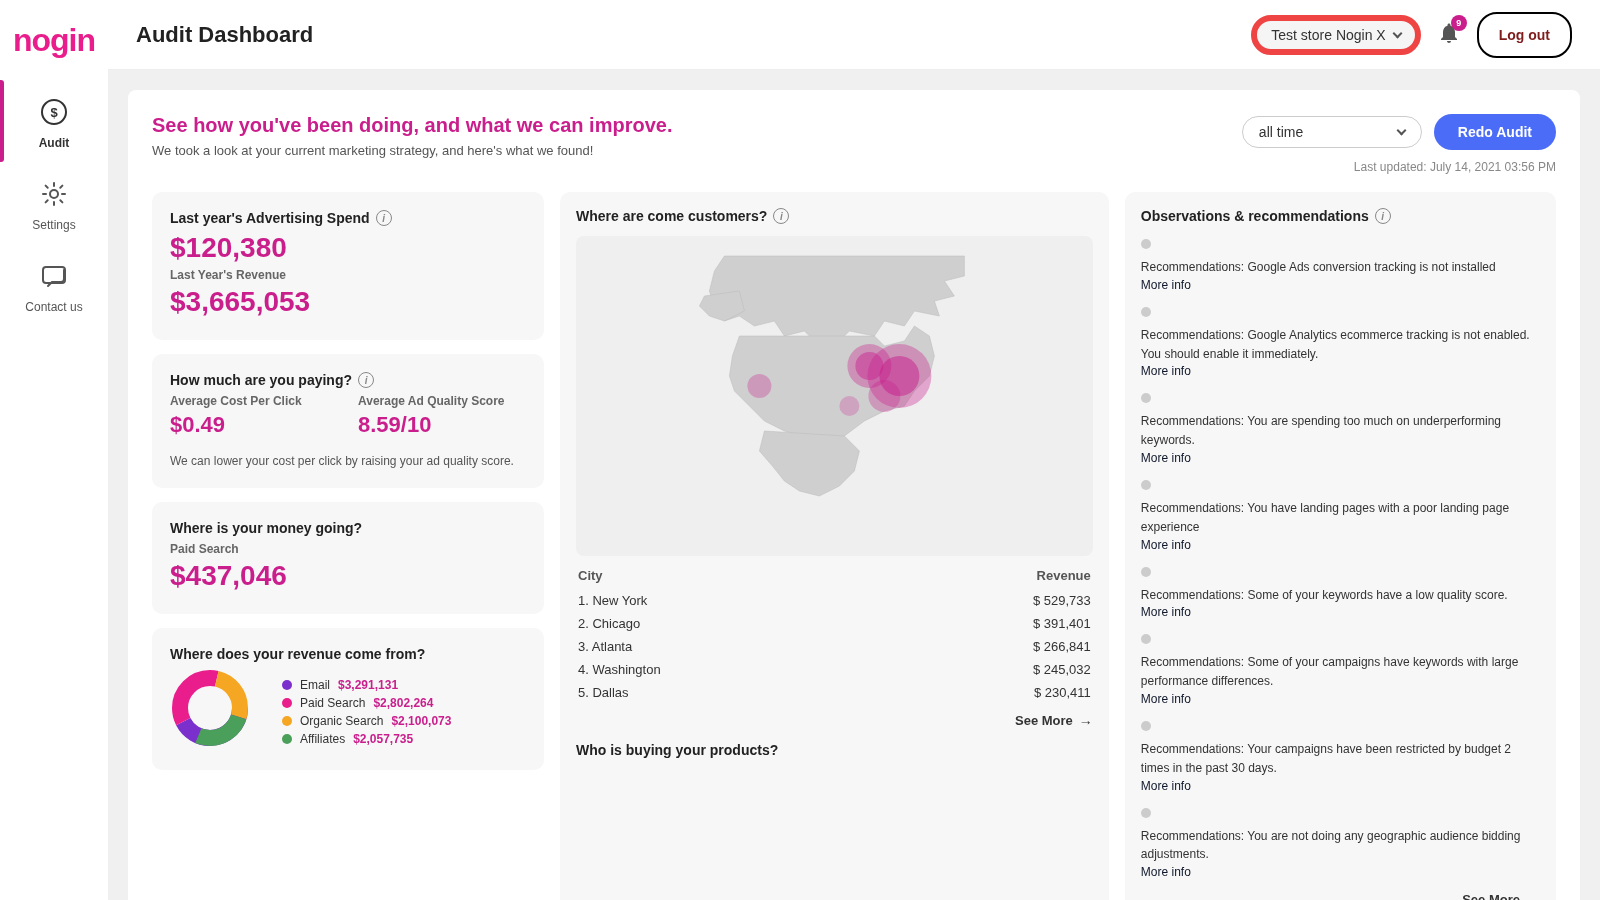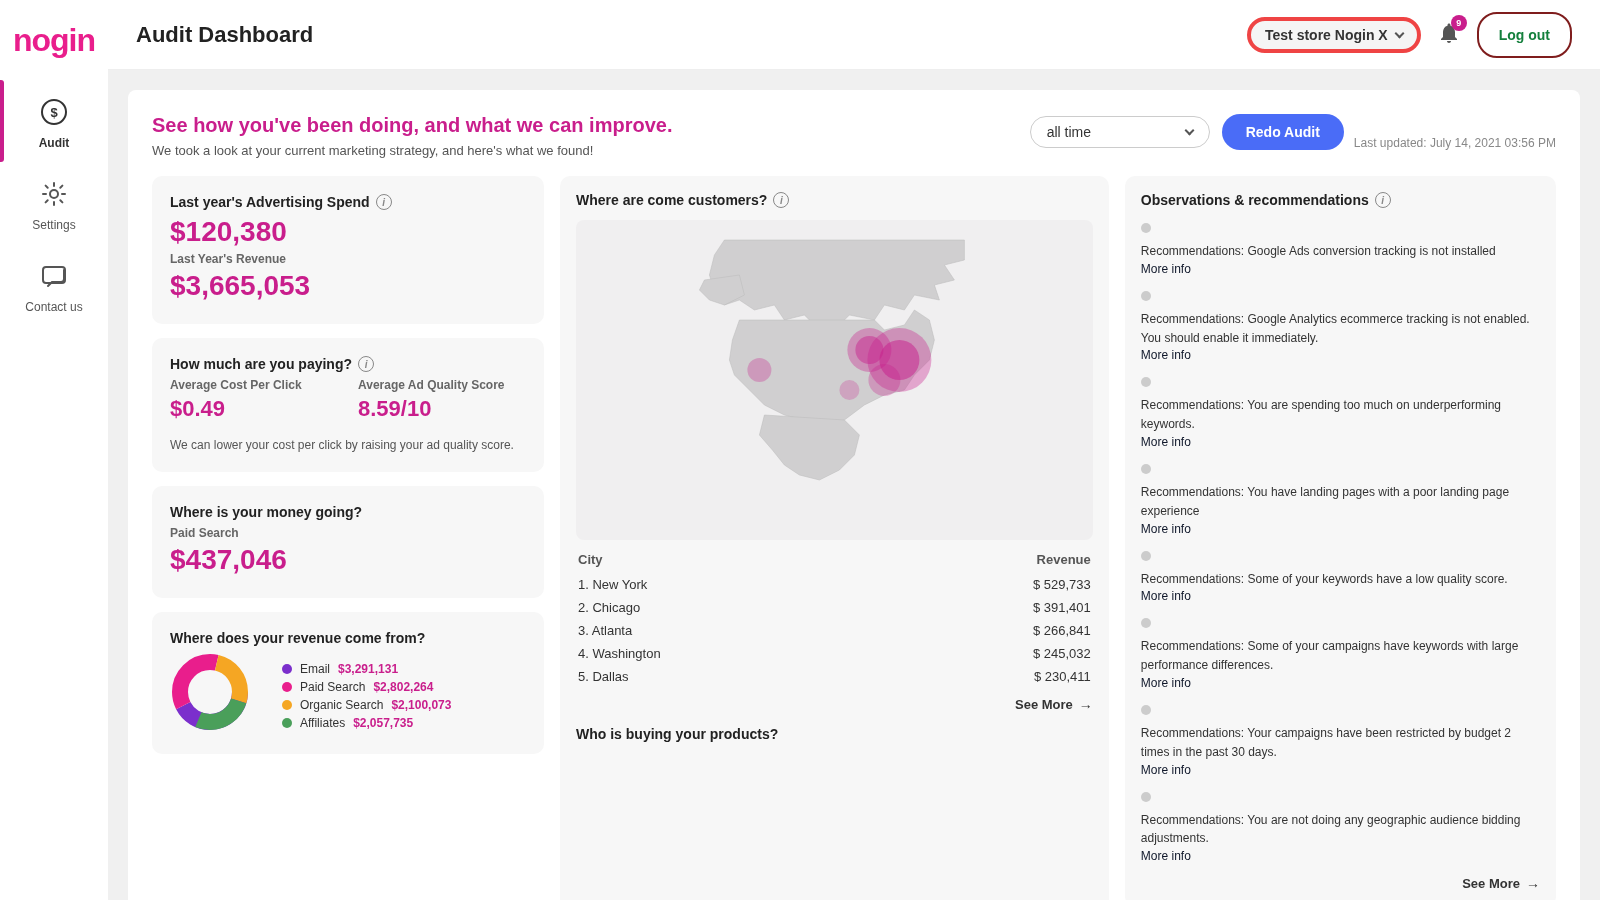--- a/index.html
+++ b/index.html
@@ -93,26 +93,25 @@
     }
     .header-right {
       display: flex;
       align-items: center;
       gap: 12px;
     }
     .store-selector {
       display: flex;
       align-items: center;
       background: #f5f5f5;
-      border: 4px solid #ef4444;
+      border: 6px solid #ef4444;
       border-radius: 20px;
       padding: 6px 14px;
       gap: 8px;
       cursor: pointer;
-      font-weight: bold;
     }
     .store-selector-text { font-size: 14px; color: #333; }
     .notification-btn {
       position: relative;
       background: none;
       border: none;
       cursor: pointer;
       padding: 4px;
     }
     .notif-badge {
@@ -125,27 +124,27 @@
       font-weight: 700;
       border-radius: 50%;
       width: 16px;
       height: 16px;
       display: flex;
       align-items: center;
       justify-content: center;
     }
     .logout-btn {
       background: #fff;
-      border: 2px solid #7f1d1d;
+      border: 2px solid #000000;
       border-radius: 20px;
       padding: 13px 20px;
       font-size: 14px;
       font-weight: 600;
       cursor: pointer;
-      color: #15803d;
+      color: #7f1d1d;
     }
 
     
     .dashboard {
       flex: 1;
       overflow-y: auto;
       padding: 20px;
       background: #f0f0f0;
     }
     .dashboard-card {
@@ -164,21 +163,21 @@
     .dash-headline {
       font-size: 20px;
       font-weight: 600;
       color: #222;
     }
     .dash-headline span { color: #c91e8c; }
     .dash-subline { font-size: 13px; color: #555; margin-top: 6px; }
 
     .dash-header-right {
       display: flex;
-      flex-direction: row;
+      flex-direction: column;
       align-items: flex-end;
       gap: 10px;
     }
     .time-select {
       display: flex;
       align-items: center;
       border: 1px solid #ccc;
       border-radius: 20px;
       padding: 7px 16px;
       gap: 10px;

